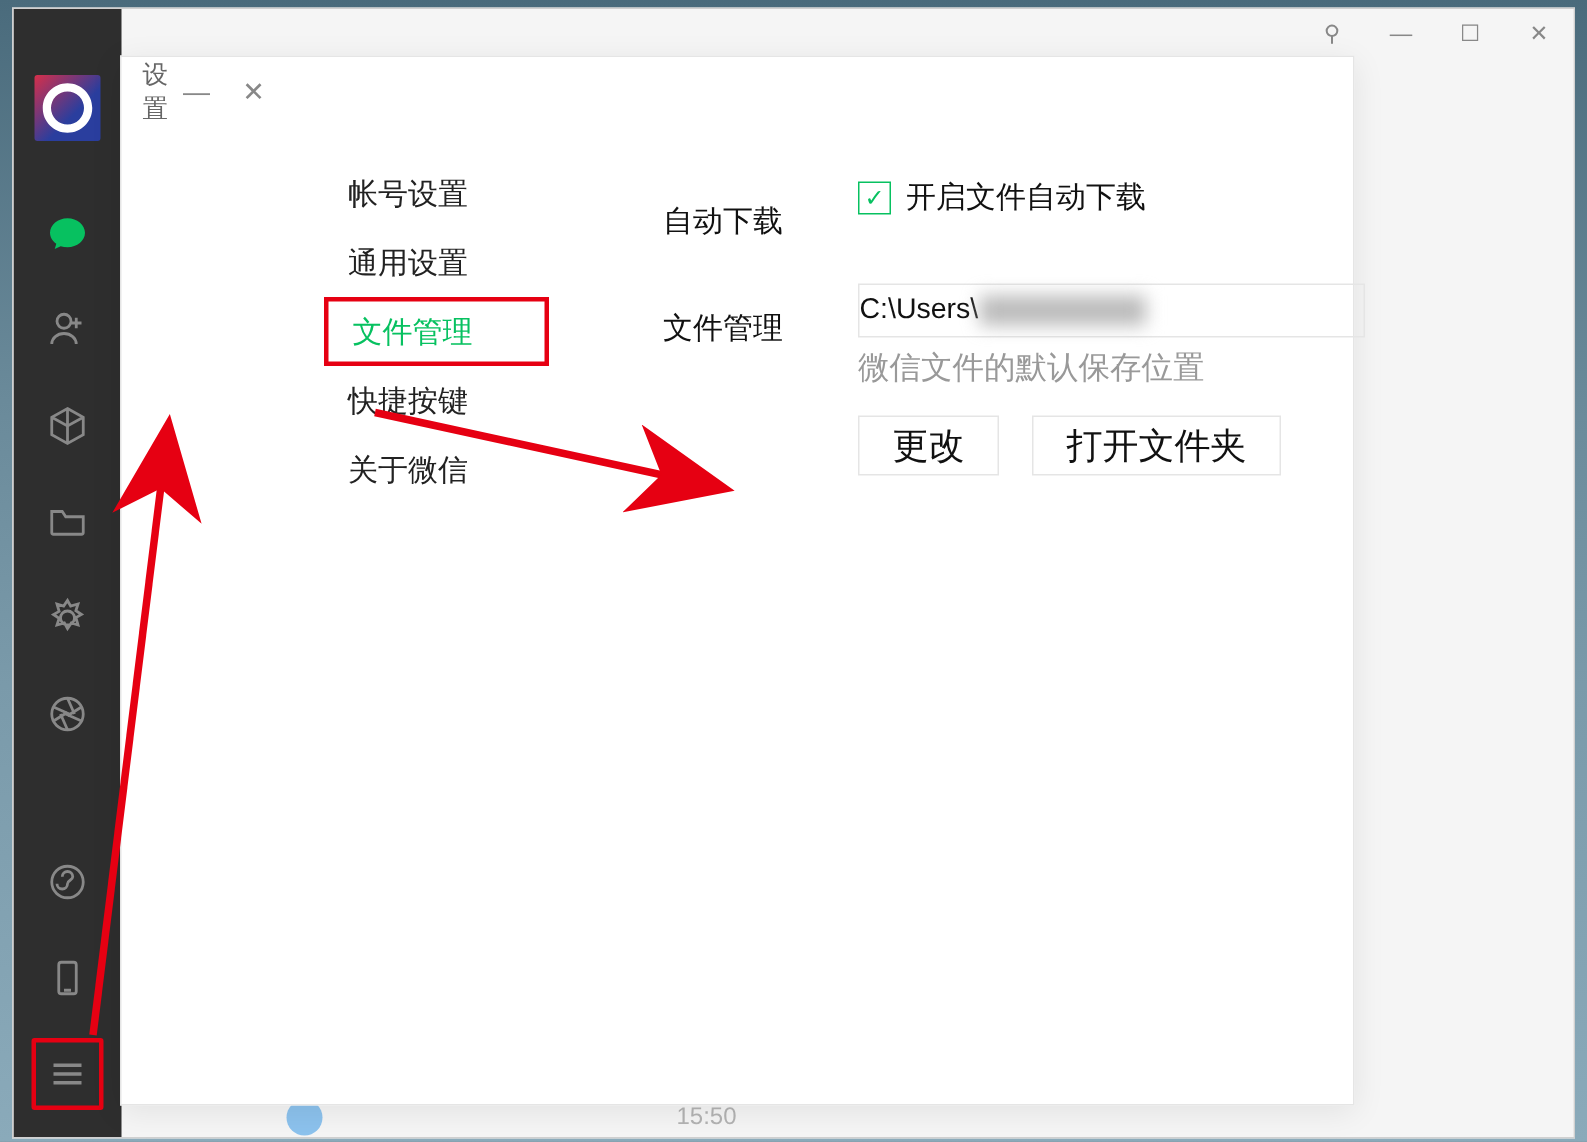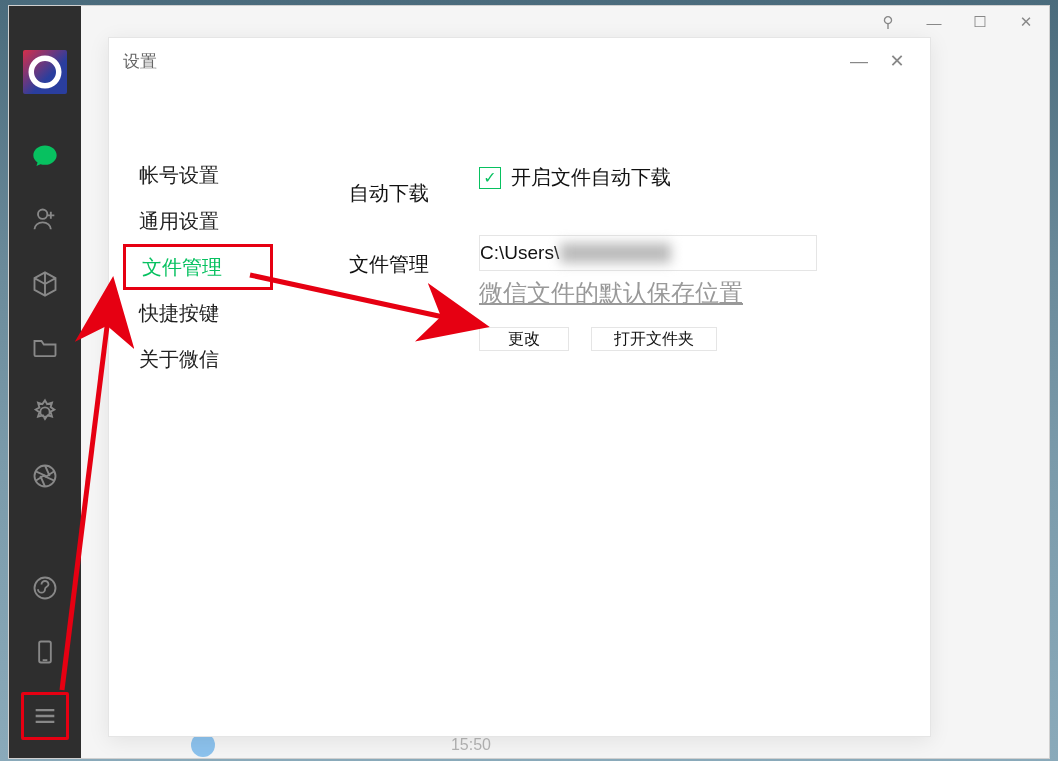--- a/index.html
+++ b/index.html
@@ -73,27 +73,27 @@
   }
   .titlebar-btn {
     width: 46px; height: 32px;
     display:flex; align-items:center; justify-content:center;
     color: #888; cursor: pointer; font-size: 15px;
   }
 
   
   .settings-dialog {
     position: absolute;
-    left: 108px; top: 37px;
+    left: 80px; top: 37px;
     width: 823px; height: 700px;
     background: #fff;
     border: 1px solid #e5e5e5;
     box-shadow: 0 4px 20px rgba(0,0,0,0.08);
     display: flex;
-    flex-direction: column;
+    flex-direction: row;
     z-index: 10;
   }
   .settings-header {
     height: 46px;
     display:flex; align-items:center;
     padding: 0 14px;
     color: #666;
     font-size: 17px;
   }
   .settings-header-title { flex:1; }
@@ -163,31 +163,31 @@
     display:flex; align-items:center;
     position: relative;
   }
   .path-input .redacted {
     margin-left: 2px;
     width: 110px; height: 20px;
     filter: blur(6px);
     background: repeating-linear-gradient(90deg,#999 0 4px,#ddd 4px 8px);
   }
   .hint-text {
-    color:#999; font-size:24px; margin-top:6px;text-decoration:underline;
+    color:#999; font-size:21px; margin-top:6px;
   }
   .button-row {
     display:flex; gap:22px; margin-top:18px;
   }
   .btn {
-    min-width: 90px; height: 24px;
+    min-width: 90px; height: 40px;
     padding: 0 22px;
     border:1px solid #e5e5e5;
     background:#fff;
-    font-size:16px;
+    font-size:24px;
     display:flex; align-items:center; justify-content:center;
     cursor:pointer;
   }
 
   
   .arrow-svg {
     position:absolute;
     pointer-events:none;
     z-index: 50;
   }

